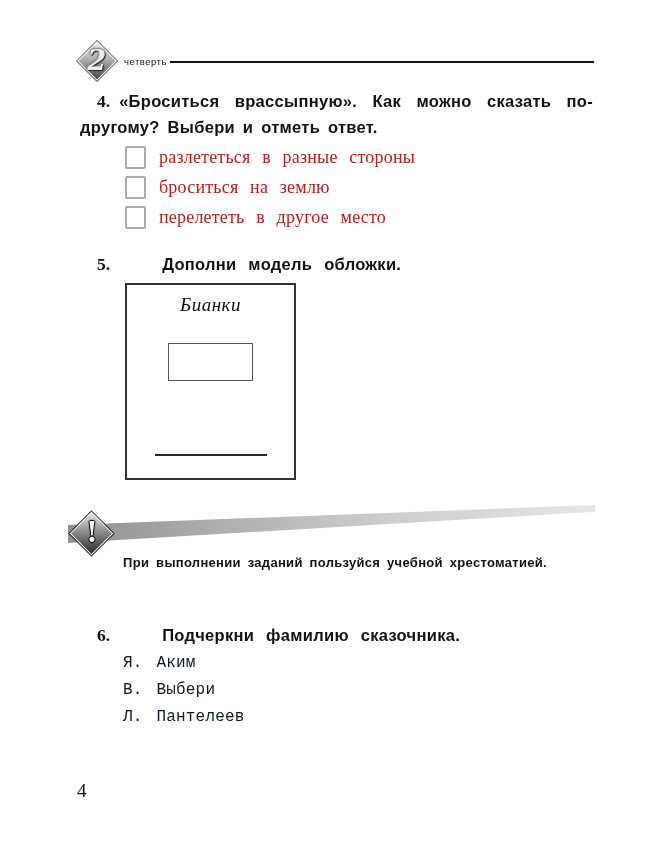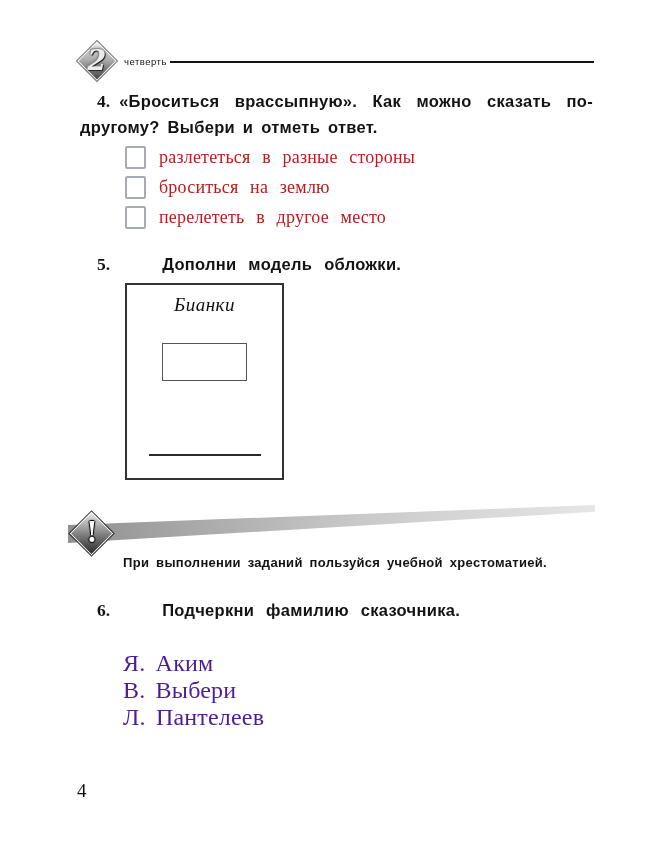--- a/index.html
+++ b/index.html
@@ -33,37 +33,37 @@
     font-size:16.5px; line-height:26px; text-align:justify; text-indent:17px;
   }
   .task .num {
     font-family:"Liberation Serif", serif; font-weight:bold; font-size:17.5px;
     margin-right:9px;
   }
   .task .txt { font-weight:bold; letter-spacing:.3px; word-spacing:3px; }
   .t4 { top:88px; }
   .t5 { top:251px; }
   .t5 .txt, .t6 .txt { word-spacing:7px;margin-left:43px; }
-  .t6 { top:597px; }
+  .t6 { top:622px; }
 
   
   .options4 { position:absolute; left:125px; top:142px; }
   .opt-row { display:flex; align-items:center; height:30px; }
   .cbx {
     width:21px; height:23px; border:2px solid #a7acb2; border-radius:2px;
     background:#fff; flex:0 0 auto; cursor:pointer;
   }
   .opt-label {
     margin-left:13px; font-family:"Liberation Serif", serif;
     font-size:18px; letter-spacing:.2px; word-spacing:7px; color:#b91c1c;
   }
 
   
   .cover {
-    position:absolute; left:125px; top:283px; width:159px; height:197px;
+    position:absolute; left:125px; top:283px; width:171px; height:197px;
     border:2px solid #333; background:#fff;
   }
   .cover-author {
     margin-top:9px; text-align:center;
     font-family:"Liberation Serif", serif; font-style:italic;
     font-size:19px; letter-spacing:.5px; color:#101010;
   }
   .cover-rect { width:85px; height:38px; border:1.5px solid #555; margin:27px auto 0; }
   .cover-line {
     position:absolute; bottom:22px; left:50%; transform:translateX(-50%);
@@ -92,22 +92,22 @@
   .note-text {
     position:absolute; left:80px; top:549px; width:513px;
     font-size:13px; line-height:27px; font-weight:bold;
     letter-spacing:.3px; word-spacing:3px;
     text-align:justify; text-indent:43px;
   }
 
   
   .names { position:absolute; left:123px; top:650px; }
   .name-row {
-    font-family:Liberation Serif, serif; font-size:24px; line-height:27px;
-    letter-spacing:.2px; word-spacing:4px; color:#4c1d95; cursor:pointer; width:max-content;
+    font-family:Liberation Mono, monospace; font-size:16px; line-height:27px;
+    letter-spacing:.2px; word-spacing:4px; color:#0f172a; cursor:pointer; width:max-content;
   }
 
   
   .page-num {
     position:absolute; left:77px; top:780px;
     font-family:"Liberation Serif", serif; font-size:19px; color:#101010;
   }
 </style>
 </head>
 <body>

